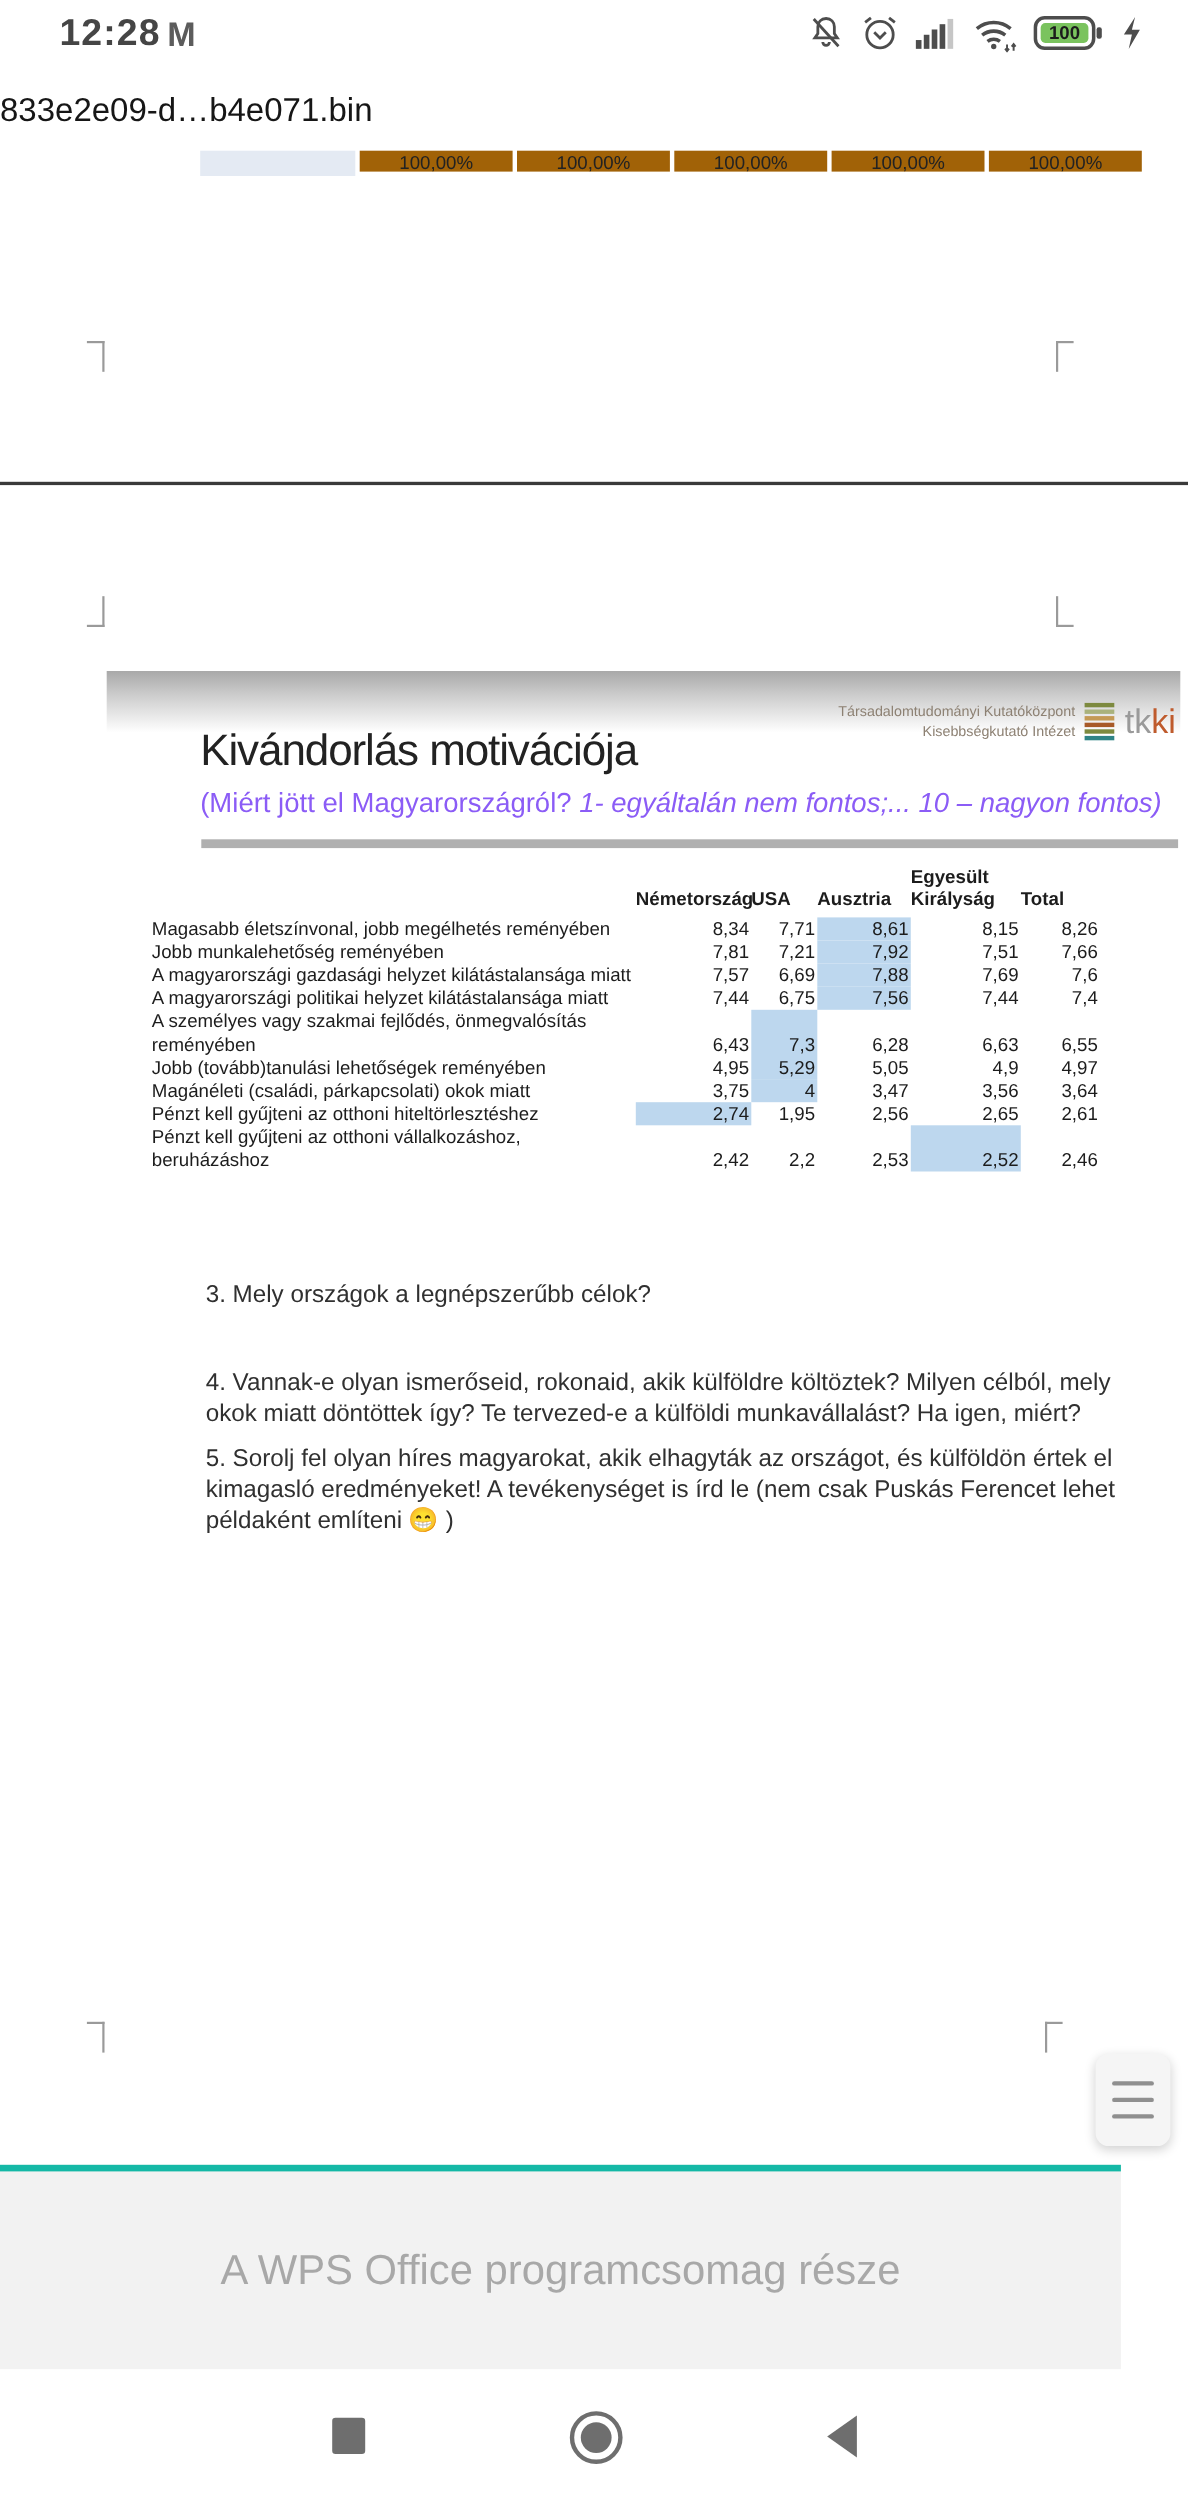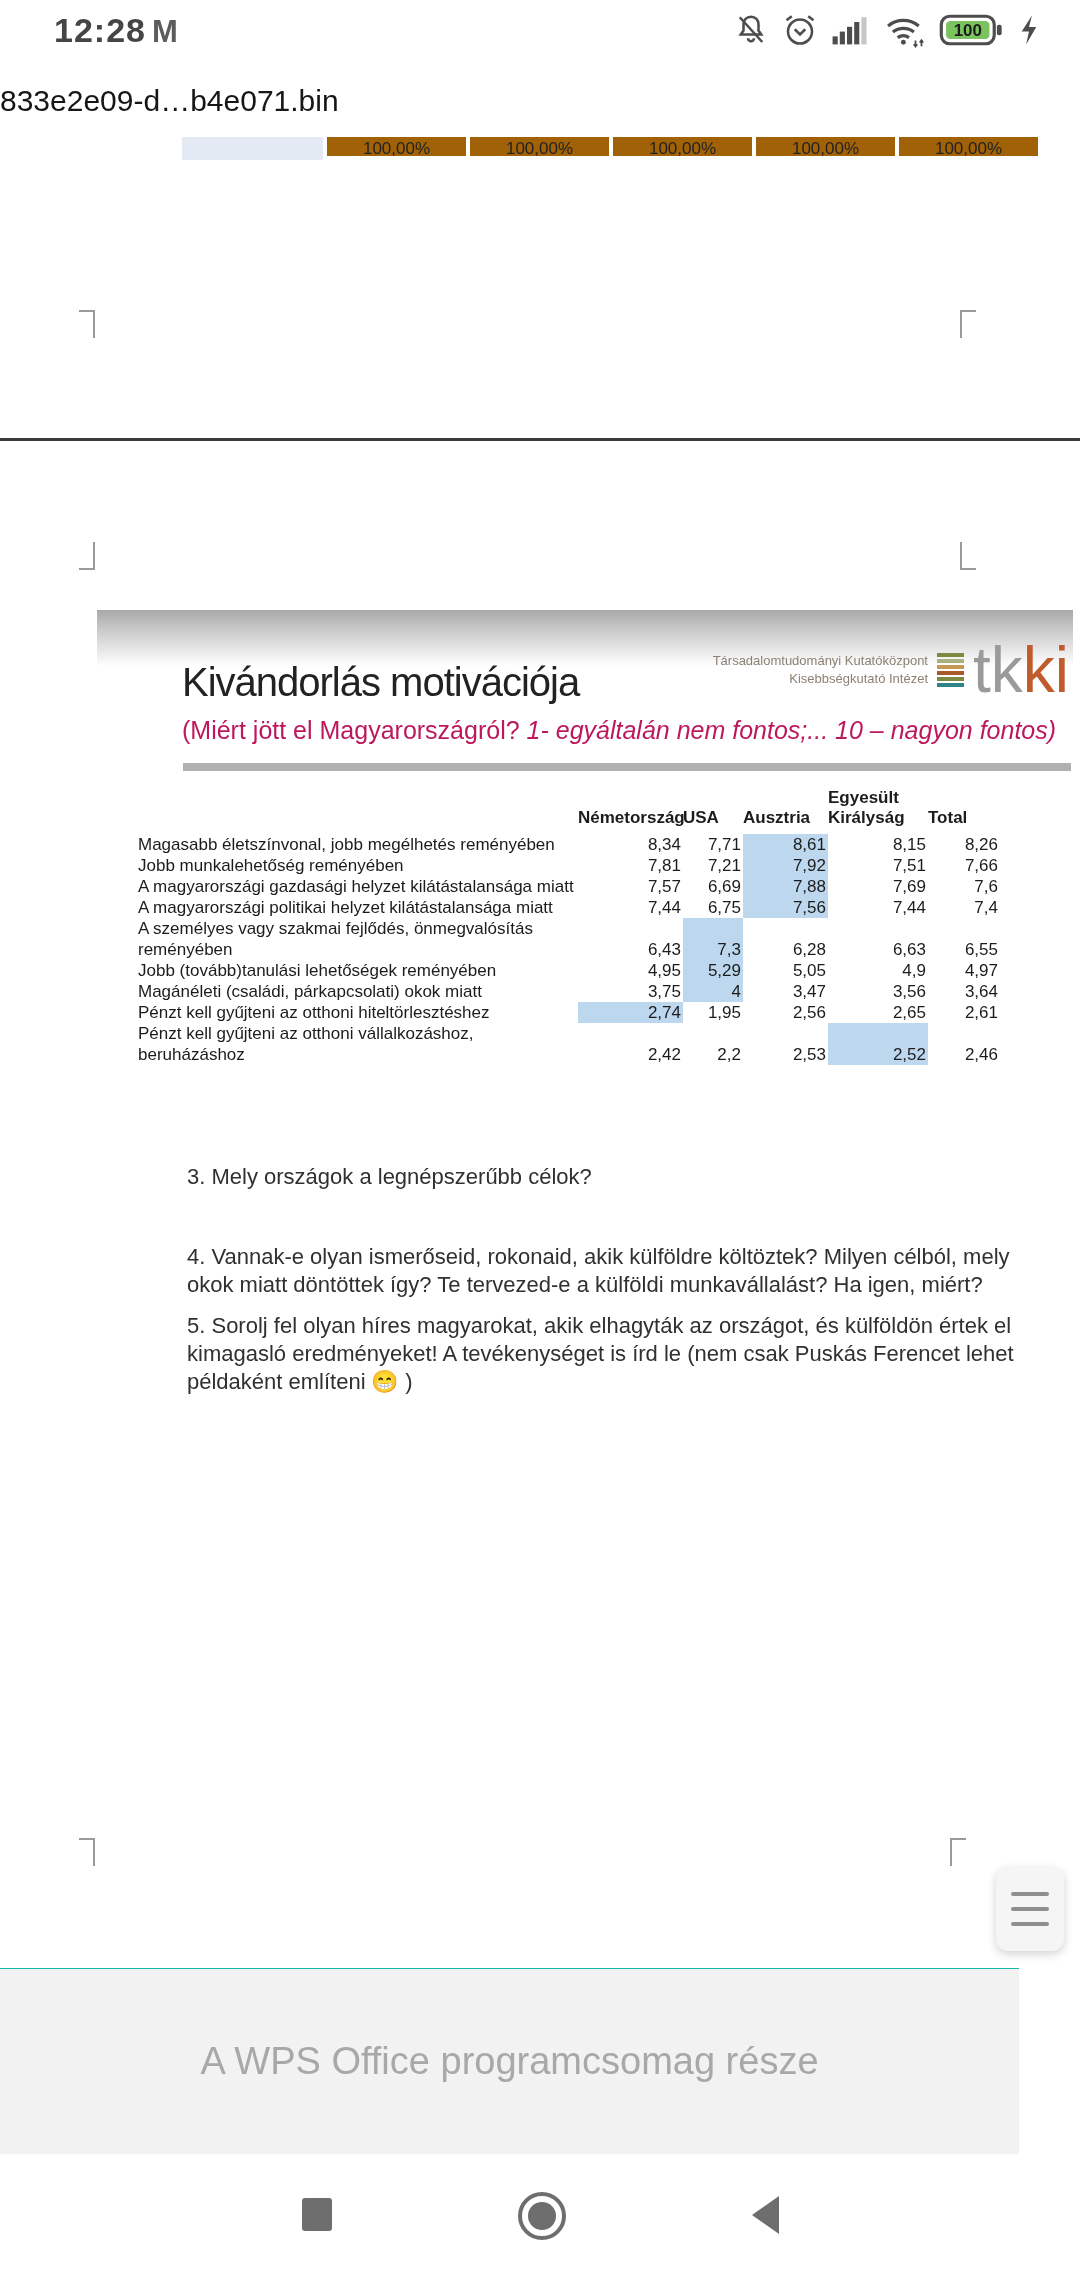--- a/index.html
+++ b/index.html
@@ -35,25 +35,25 @@
   .page-divider { position:absolute; left:0; top:438px; width:1080px; height:3px; background:#3a3a3a; }
 
   
   .slide { position:absolute; left:97px; top:610px; width:976px; height:500px; background:#fff; }
   .slide-topbar { position:absolute; left:0; top:0; width:976px; height:56px;
                   background:linear-gradient(#a8a8a8 0%, #c9c9c9 35%, #ffffff 100%); }
   .logo { position:absolute; right:4px; top:28px; display:flex; align-items:center; gap:9px; }
   .logo-text { text-align:right; font-size:13px; color:#8d8173; line-height:1.35; }
   .stripes { display:flex; flex-direction:column; gap:2px; }
   .stripes div { width:27px; height:4px; }
-  .brand { font-size:64px; letter-spacing:0px; line-height:1; }
+  .brand { font-size:31px; letter-spacing:0px; line-height:1; }
   .brand .g { color:#9a9a9a; }
   .brand .o { color:#bf5b2d; }
   .slide-title { position:absolute; left:85px; top:50px; font-size:40px; color:#222; letter-spacing:-1px;text-align:center; }
-  .slide-sub { position:absolute; left:85px; top:106px; font-size:25px; color:#be185d; white-space:nowrap; }
+  .slide-sub { position:absolute; left:85px; top:106px; font-size:25px; color:#8b5cf6; white-space:nowrap; }
   .slide-sub .em { font-style:italic; }
   .slide-divbar { position:absolute; left:86px; top:153px; width:888px; height:8px; background:#b0b0b0; }
 
   .mtbl-wrap { position:absolute; left:41px; top:178px; }
   table.mtbl { border-collapse:collapse; font-size:17px; color:#1c1c1c; table-layout:fixed; width:862px; }
   .mtbl th { font-weight:700; vertical-align:bottom; text-align:left; padding:0 2px 6px 0; line-height:20px; }
   .mtbl td.lab { text-align:left; white-space:pre; line-height:21px; padding:0; }
   .mtbl td.val { text-align:right; vertical-align:bottom; line-height:21px; padding:0 2px 0 0; }
   .mtbl .hl { background:#bdd7ee; }
 
@@ -64,21 +64,21 @@
   .q5 { margin-top:13px; }
 
   
   .float-btn { position:absolute; left:996px; top:1867px; width:68px; height:84px; background:#f5f5f5;
                border-radius:12px; box-shadow:0 3px 10px rgba(0,0,0,0.18);
                display:flex; flex-direction:column; align-items:center; justify-content:center; gap:11px; }
   .float-btn div { width:38px; height:4px; background:#8f8f8f; border-radius:2px; }
 
   
   .footer { position:absolute; left:0; top:1968px; width:1019px; height:186px; background:#f2f2f2;
-            border-top:1px solid #14b8a6; display:flex; align-items:center; justify-content:center; }
+            border-top:6px solid #14b8a6; display:flex; align-items:center; justify-content:center; }
   .footer span { font-size:38px; color:#a8a8a8; }
 
   
   .navbar { position:absolute; left:0; top:2154px; width:1080px; height:126px; background:#ffffff; }
   .nav-square { position:absolute; left:302px; top:44px; width:30px; height:33px; background:#6e6e6e; border-radius:3px; }
   .nav-home { position:absolute; left:518px; top:38px; width:48px; height:48px; border:4px solid #6e6e6e; border-radius:50%; }
   .nav-home div { width:28px; height:28px; background:#6e6e6e; border-radius:50%; margin:6px; }
   .nav-back { position:absolute; left:752px; top:42px; width:0; height:0;
               border-top:19px solid transparent; border-bottom:19px solid transparent; border-right:27px solid #6e6e6e; }
 </style>

